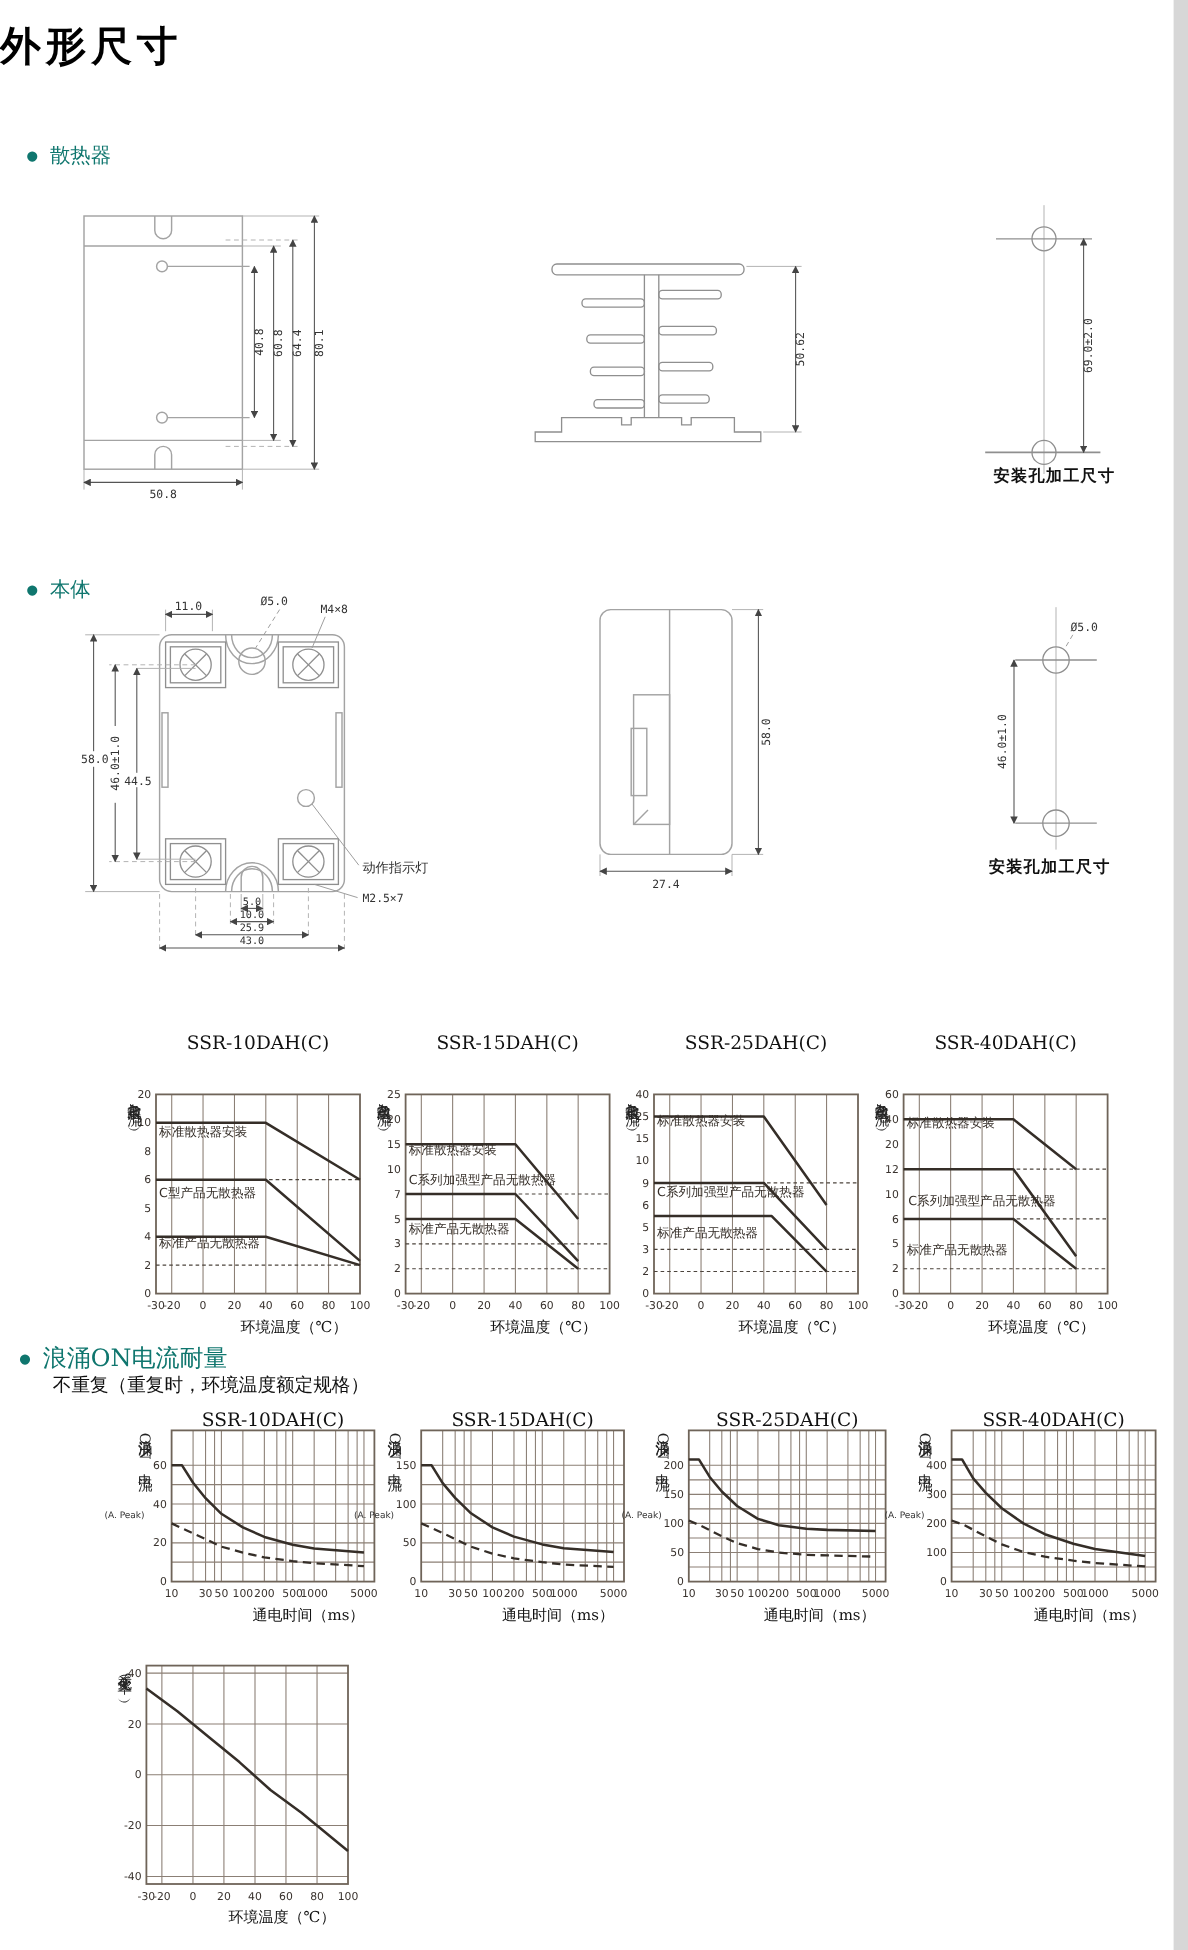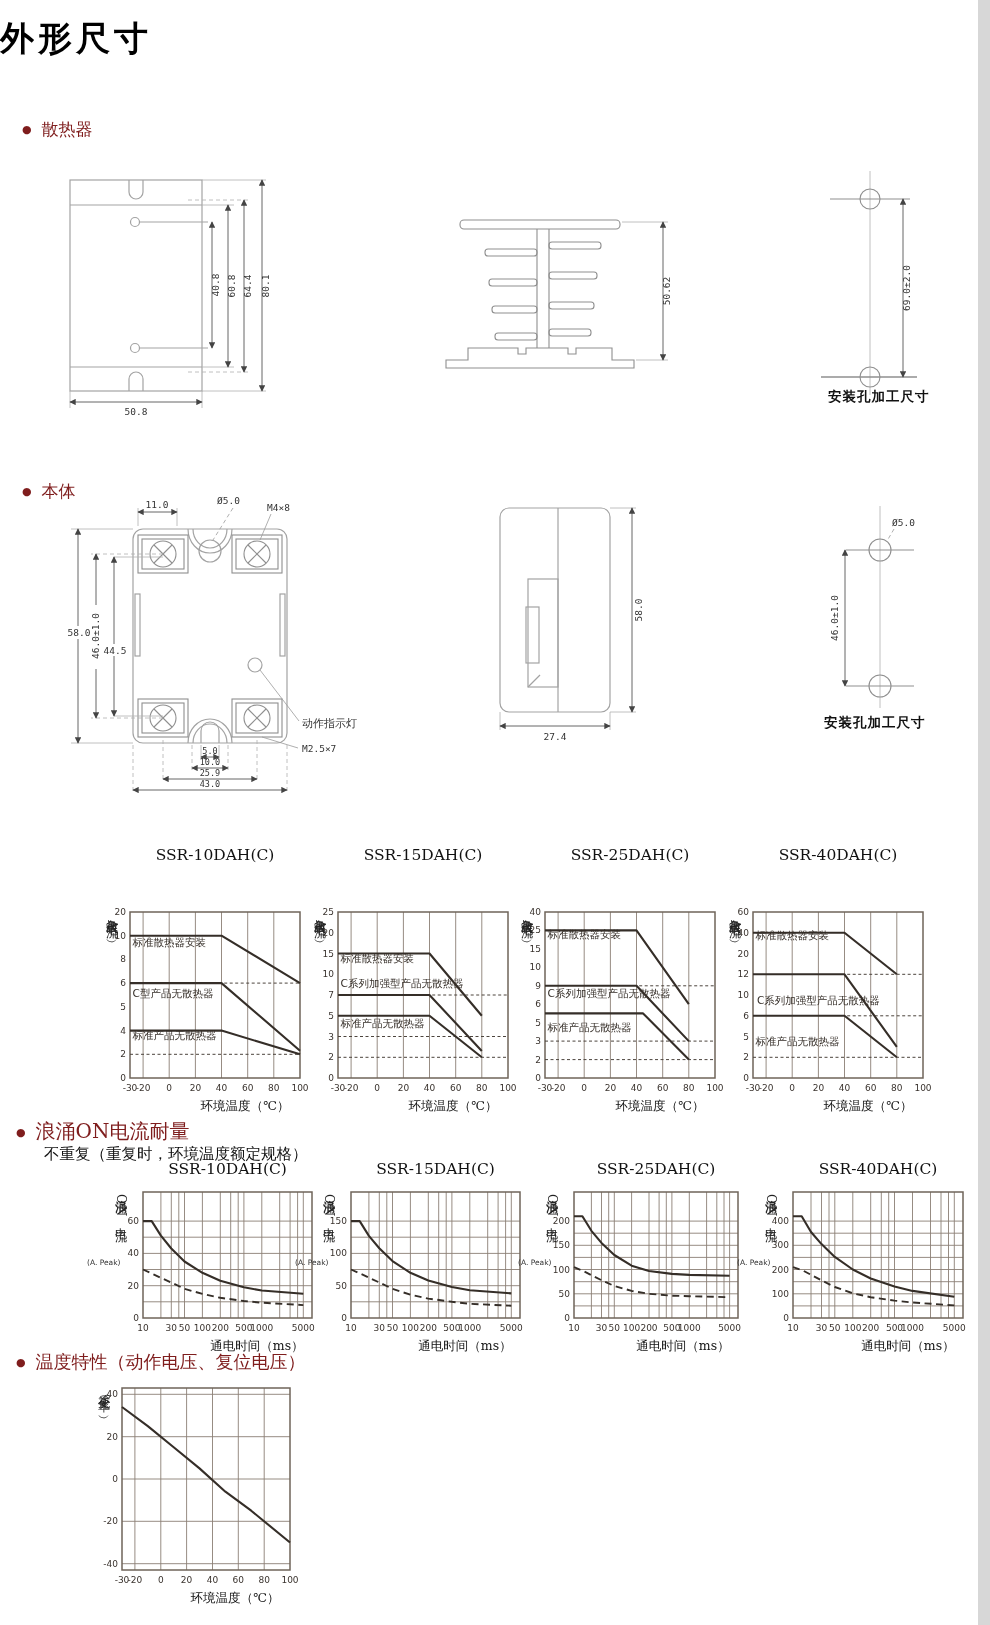--- a/index.html
+++ b/index.html
@@ -1,21 +1,21 @@
 <!DOCTYPE html>
 <html><head>
 <meta charset="utf-8">
 <style>
   html,body{margin:0;padding:0;background:#fff;}
   .page{position:relative;width:990px;height:1625px;background:#fff;overflow:hidden;
         font-family:"Liberation Sans",sans-serif;color:#111;}
   .edge{position:absolute;right:0;top:0;width:12px;height:1625px;background:#d7d7d7;}
   .h1{position:absolute;left:0;top:16px;width:978px;text-align:left;
       font:bold 34px "DejaVu Sans",sans-serif;letter-spacing:4px;color:#000;}
-  .sec{position:absolute;font:17px "DejaVu Serif",serif;color:#7f1d1d;white-space:nowrap;}
+  .sec{position:absolute;font:17px "DejaVu Serif",serif;color:#0f766e;white-space:nowrap;}
   .sec .b{font-size:11px;vertical-align:2px;margin-right:10px;}
   .sech{font-size:20px;}
   .note{position:absolute;font:15.5px "DejaVu Serif",serif;color:#111;}
   .cap{position:absolute;font:600 13.5px "DejaVu Serif",serif;color:#111;letter-spacing:1px;}
   svg.draw{position:absolute;overflow:visible;}
   .geo{stroke:#a3a3a3;fill:none;stroke-width:1.2;}
   .geo2{stroke:#8f8f8f;fill:none;stroke-width:1.1;}
   .ext{stroke:#b0b0b0;fill:none;stroke-width:0.8;}
   .dsh{stroke-dasharray:4 3;}
   .dim{stroke:#555;stroke-width:0.9;}
@@ -24,21 +24,21 @@
   .cjk{font:11px "DejaVu Sans",sans-serif;fill:#333;}
   .wbg{fill:#fff;stroke:none;}
   
   .grid line{stroke:#8b7f75;stroke-width:0.9;}
   .frame{fill:none;stroke:#6f6459;stroke-width:1.5;}
   .guide{stroke:#4c443d;stroke-width:1;stroke-dasharray:3 2.5;fill:none;}
   .curve{fill:none;stroke:#352e28;stroke-width:2.1;stroke-linejoin:round;}
   .dashedc{stroke-width:1.9;stroke-dasharray:7 4.5;}
   .ann{font:10.5px "DejaVu Sans",sans-serif;fill:#352e28;}
   .ticks text{font:9px "DejaVu Sans",sans-serif;fill:#3a332e;}
-  .ctitle{position:absolute;font:15.5px "DejaVu Serif",serif;text-align:center;color:#111;}
+  .ctitle{position:absolute;font:15.5px "DejaVu Serif",serif;text-align:center;color:#111;margin-top:14px;}
   .ylab{position:absolute;writing-mode:vertical-rl;text-orientation:mixed;
         font:12px "DejaVu Serif",serif;letter-spacing:2px;color:#222;}
   .ylab2{position:absolute;font:7.5px "DejaVu Sans",sans-serif;color:#333;text-align:left;}
   .xlab{position:absolute;font:12.5px "DejaVu Serif",serif;text-align:center;color:#111;}
 </style>
 </head>
 <body>
 
 <svg width="0" height="0" style="position:absolute" aria-hidden="true">
   <defs>
@@ -252,23 +252,20 @@
     <text class="dimt" transform="rotate(-90 40 122)" x="40" y="122" text-anchor="middle">46.0±1.0</text>
   </svg>
   <div class="cap" style="left:824px;top:714px">安装孔加工尺寸</div>
 
 
   <div class="sec sech" style="left:16px;top:1118px">
     <span class="b">●</span><span>浪涌ON电流耐量</span>
   </div>
   <div class="note" style="left:44px;top:1144px">不重复（重复时，环境温度额定规格）</div>
 
-  <div class="sec sech" style="left:16px;top:1350px;font-size:18px">
-    <span class="b">●</span><span>温度特性（动作电压、复位电压）</span>
-  </div>
 <svg width="228" height="216" style="position: absolute; left: 84px; top: 904px; overflow: visible;">
       <g class="grid">
         <line x1="59.1" y1="8" x2="59.1" y2="174"></line>
         <line x1="85.2" y1="8" x2="85.2" y2="174"></line>
         <line x1="111.4" y1="8" x2="111.4" y2="174"></line>
         <line x1="137.5" y1="8" x2="137.5" y2="174"></line>
         <line x1="163.7" y1="8" x2="163.7" y2="174"></line>
         <line x1="189.8" y1="8" x2="189.8" y2="174"></line>
       </g>
       <rect x="46" y="8" width="170" height="166" class="frame"></rect>

